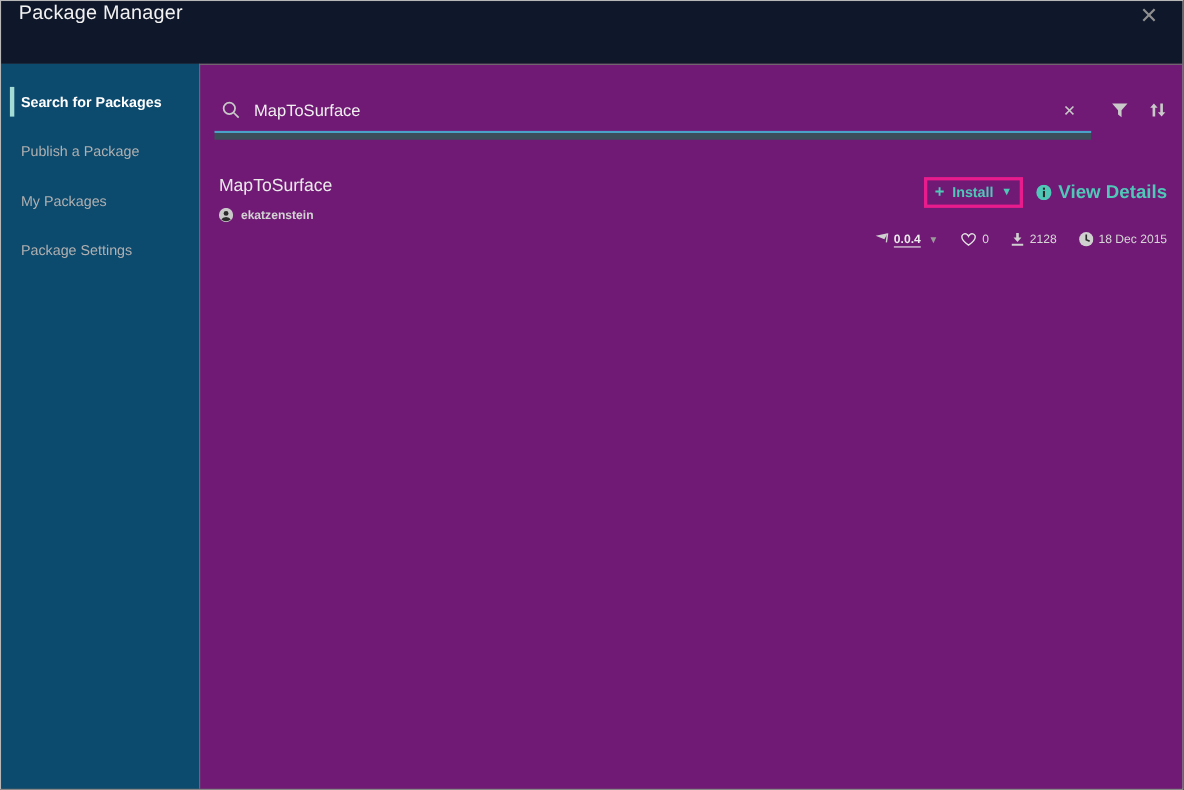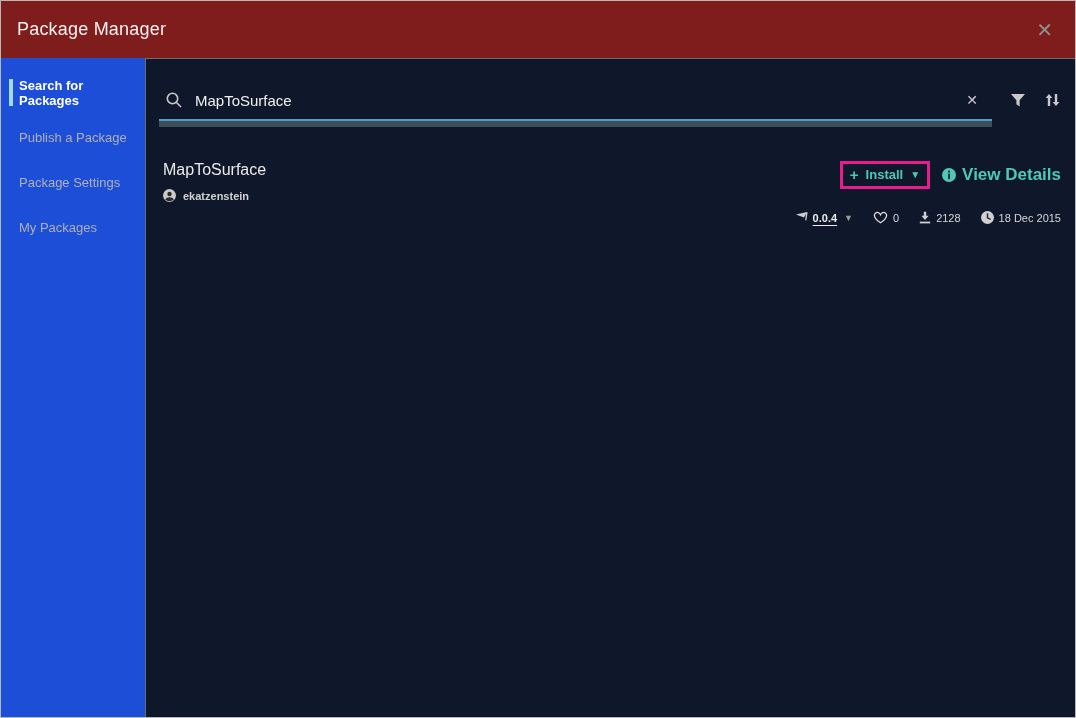--- a/index.html
+++ b/index.html
@@ -2,32 +2,32 @@
 <html><head>
 <meta charset="utf-8">
 <style>
   * { margin:0; padding:0; box-sizing:border-box; }
   html,body { width:1076px; height:718px; background:#2b2b2b; font-family:"Liberation Sans", sans-serif; }
   .window {
     width:1076px; height:718px; position:relative;
     background:#545454; border:1px solid #b7b7b7; overflow:hidden;
   }
   
-  .titlebar { height:57px; display:flex; align-items:center; padding:0 16px; background:#7f1d1d; }
+  .titlebar { height:57px; display:flex; align-items:flex-start; padding:0 16px; background:#0f172a; }
   .titlebar .title { color:#f2f2f2; font-size:18px; letter-spacing:.2px; }
   .titlebar .close { margin-left:auto; color:#8f8f8f; font-size:20px; line-height:1; cursor:pointer; padding:4px 6px; }
   
   .body { display:flex; height:661px; }
-  .sidebar { width:144px; background:#1d4ed8; padding-top:12px; flex:none; }
+  .sidebar { width:180px; background:#0c4a6e; padding-top:12px; flex:none; }
   .nav-item { position:relative; height:45px; display:flex; align-items:center; padding-left:18px;
               color:#b0b0b0; font-size:13px; cursor:pointer; }
   .nav-item.active { color:#ffffff; font-weight:bold; }
   .nav-accent { position:absolute; left:8px; top:9px; width:4px; height:27px; background:#a3dcd4; display:none; }
   .nav-item.active .nav-accent { display:block; }
-  .main { flex:1; background:#0f172a; border-top:1px solid #6e6e6e; border-left:1px solid #6e6e6e; padding:0 14px 0 13px; }
+  .main { flex:1; background:#701a75; border-top:1px solid #6e6e6e; border-left:1px solid #6e6e6e; padding:0 14px 0 13px; }
   
   .search-row { margin-top:24px; display:flex; align-items:center; }
   .search-field { flex:1; position:relative; display:flex; align-items:center; height:34px; padding:0 6px; }
   .search-field .mag { flex:none; margin-right:12px; color:#c9c9c9; }
   .search-input { flex:1; background:transparent; border:none; outline:none; color:#f0f0f0;
                   font-size:15px; font-family:"Liberation Sans", sans-serif; }
   .clear-btn { flex:none; color:#c9c9c9; font-size:14px; padding:2px 8px; cursor:pointer; }
   .underline { position:absolute; left:0; right:0; bottom:-10px; height:8px;
                background:linear-gradient(to bottom, #4aa2c8 0 2px, #3b4e59 2px 100%); }
   .icon-btn { flex:none; margin-left:18px; color:#c9c9c9; cursor:pointer; display:flex; align-items:center; }
@@ -65,25 +65,25 @@
       <div class="nav-item active">
         <span class="nav-accent"></span>
         <span>Search for Packages</span>
       </div>
       <div class="nav-item">
 
         <span>Publish a Package</span>
       </div>
       <div class="nav-item">
 
-        <span>Package Settings</span>
+        <span>My Packages</span>
       </div>
       <div class="nav-item">
 
-        <span>My Packages</span>
+        <span>Package Settings</span>
       </div>
     </div>
 
     <div class="main">
 
       <div class="search-row">
         <div class="search-field">
           <span class="mag">
             <svg width="18" height="18" viewBox="0 0 18 18" fill="none" stroke="currentColor" stroke-width="1.6">
               <circle cx="7.5" cy="7.5" r="5.2"></circle>

